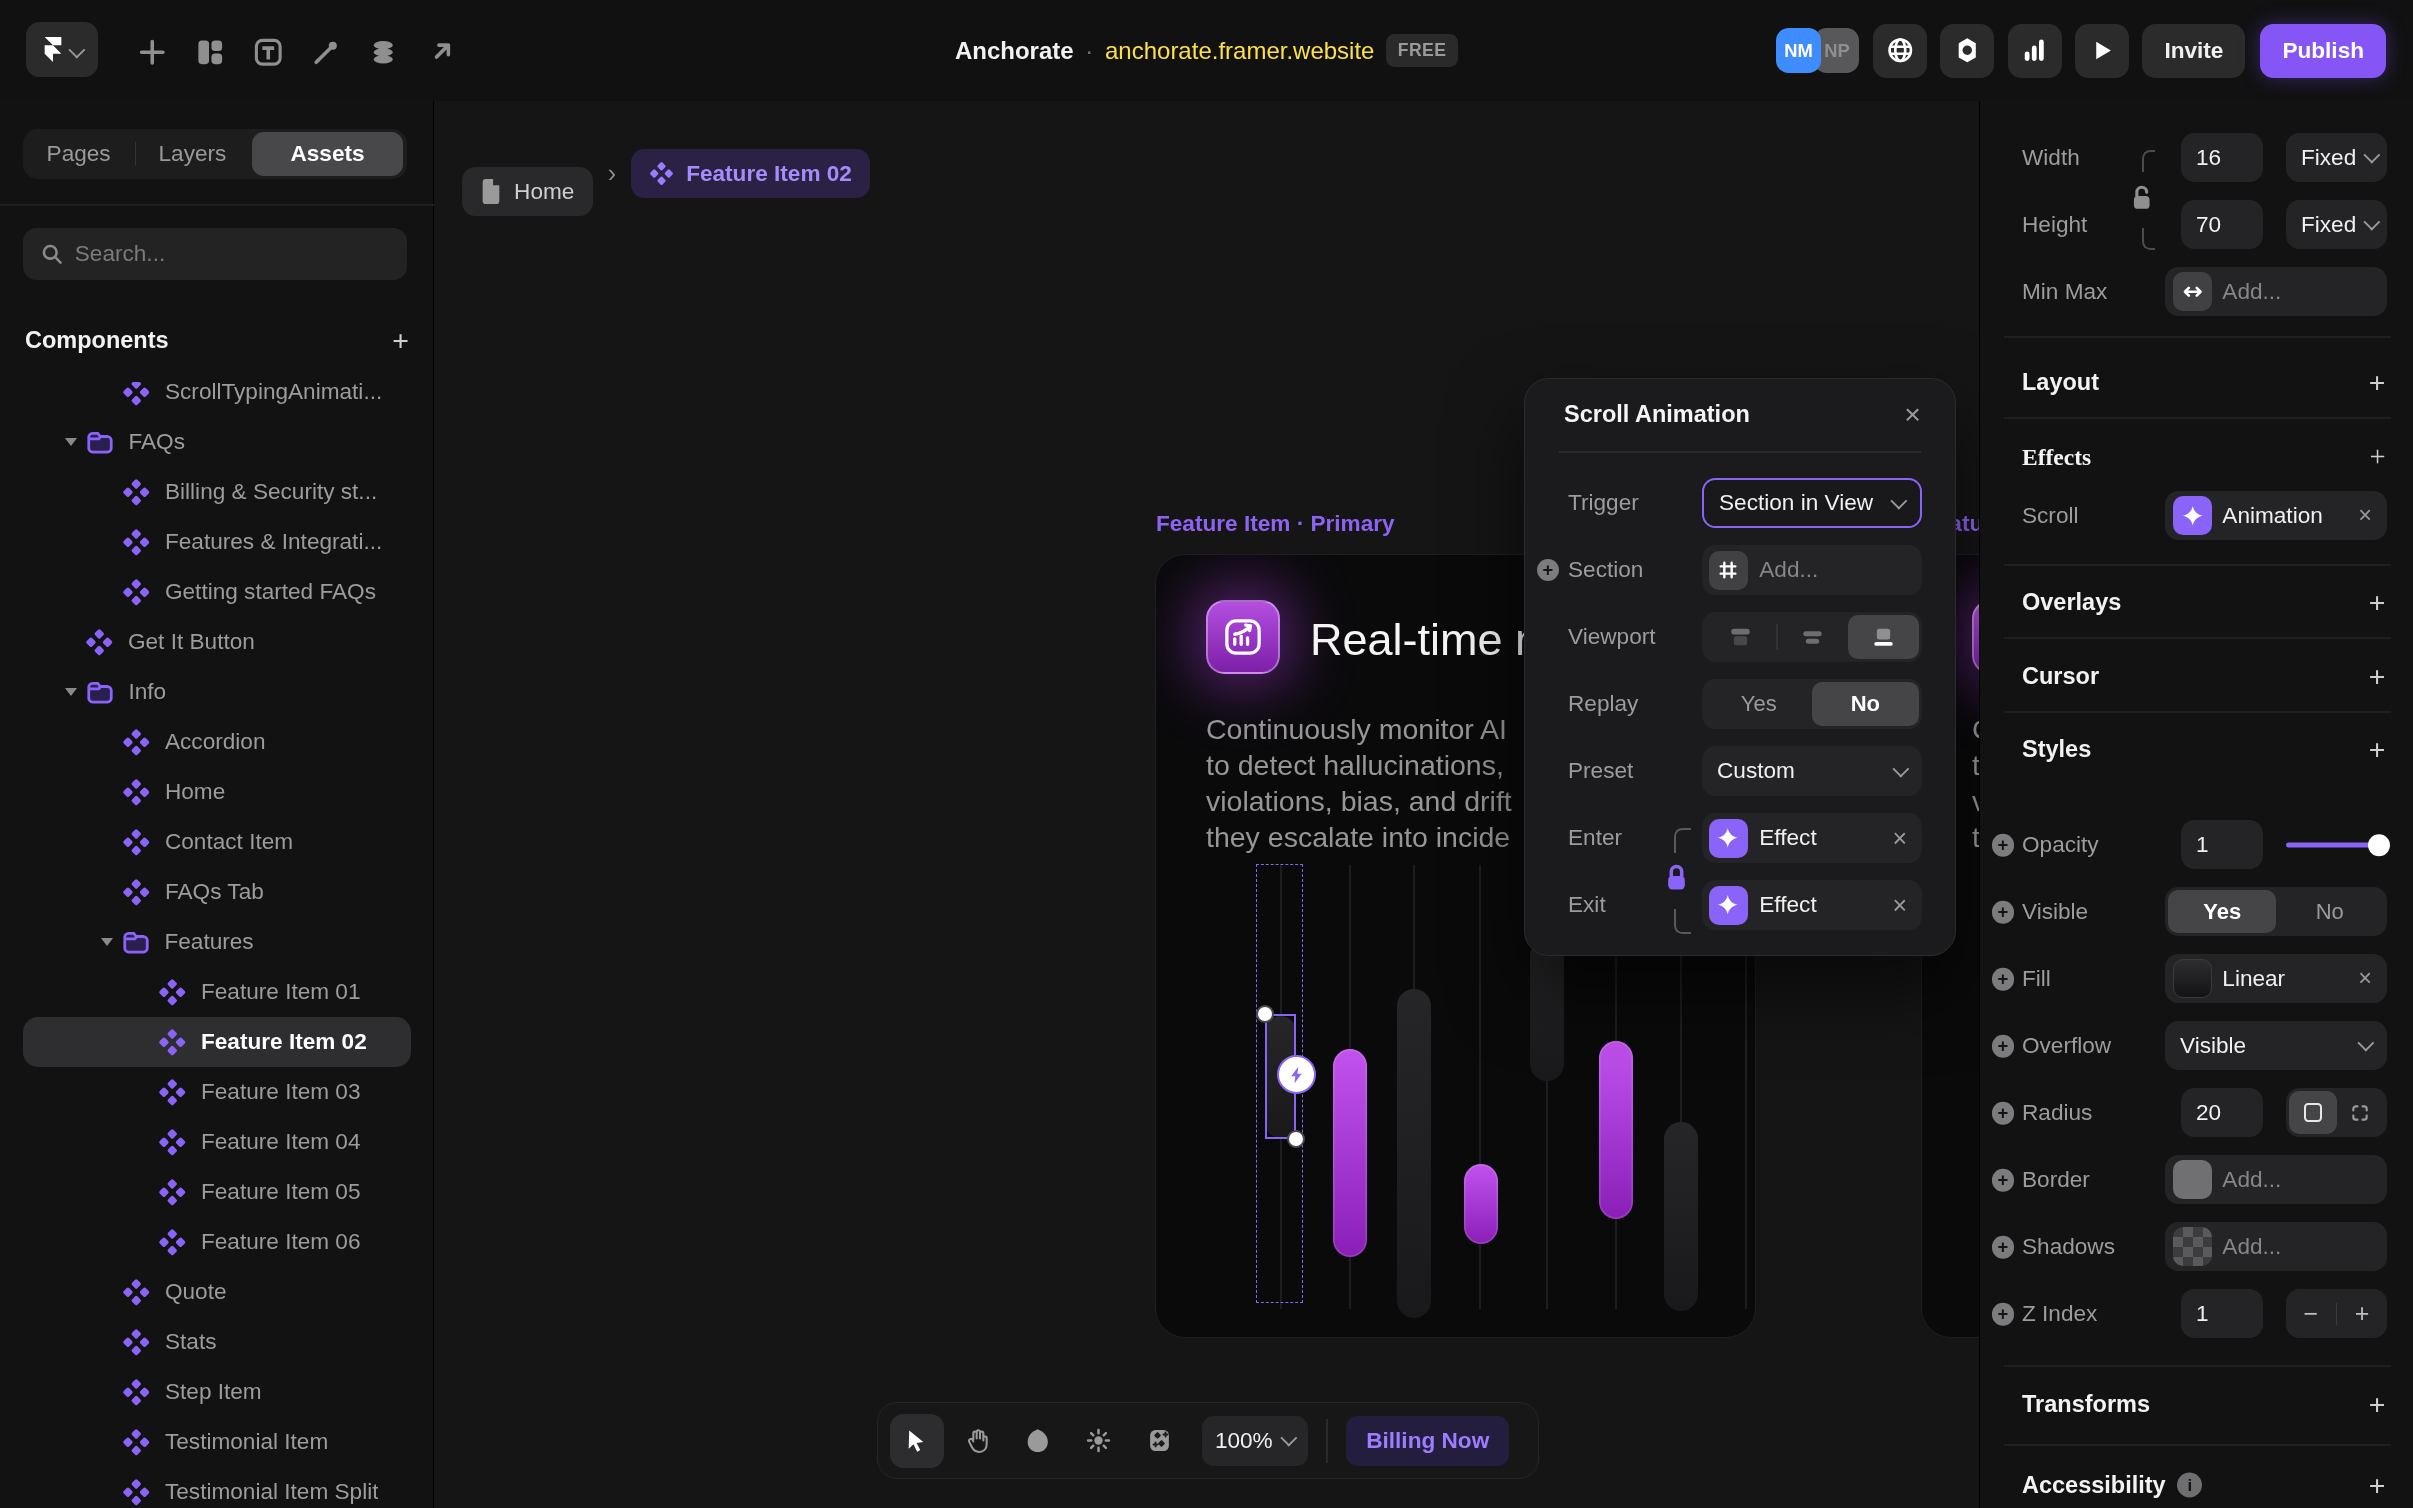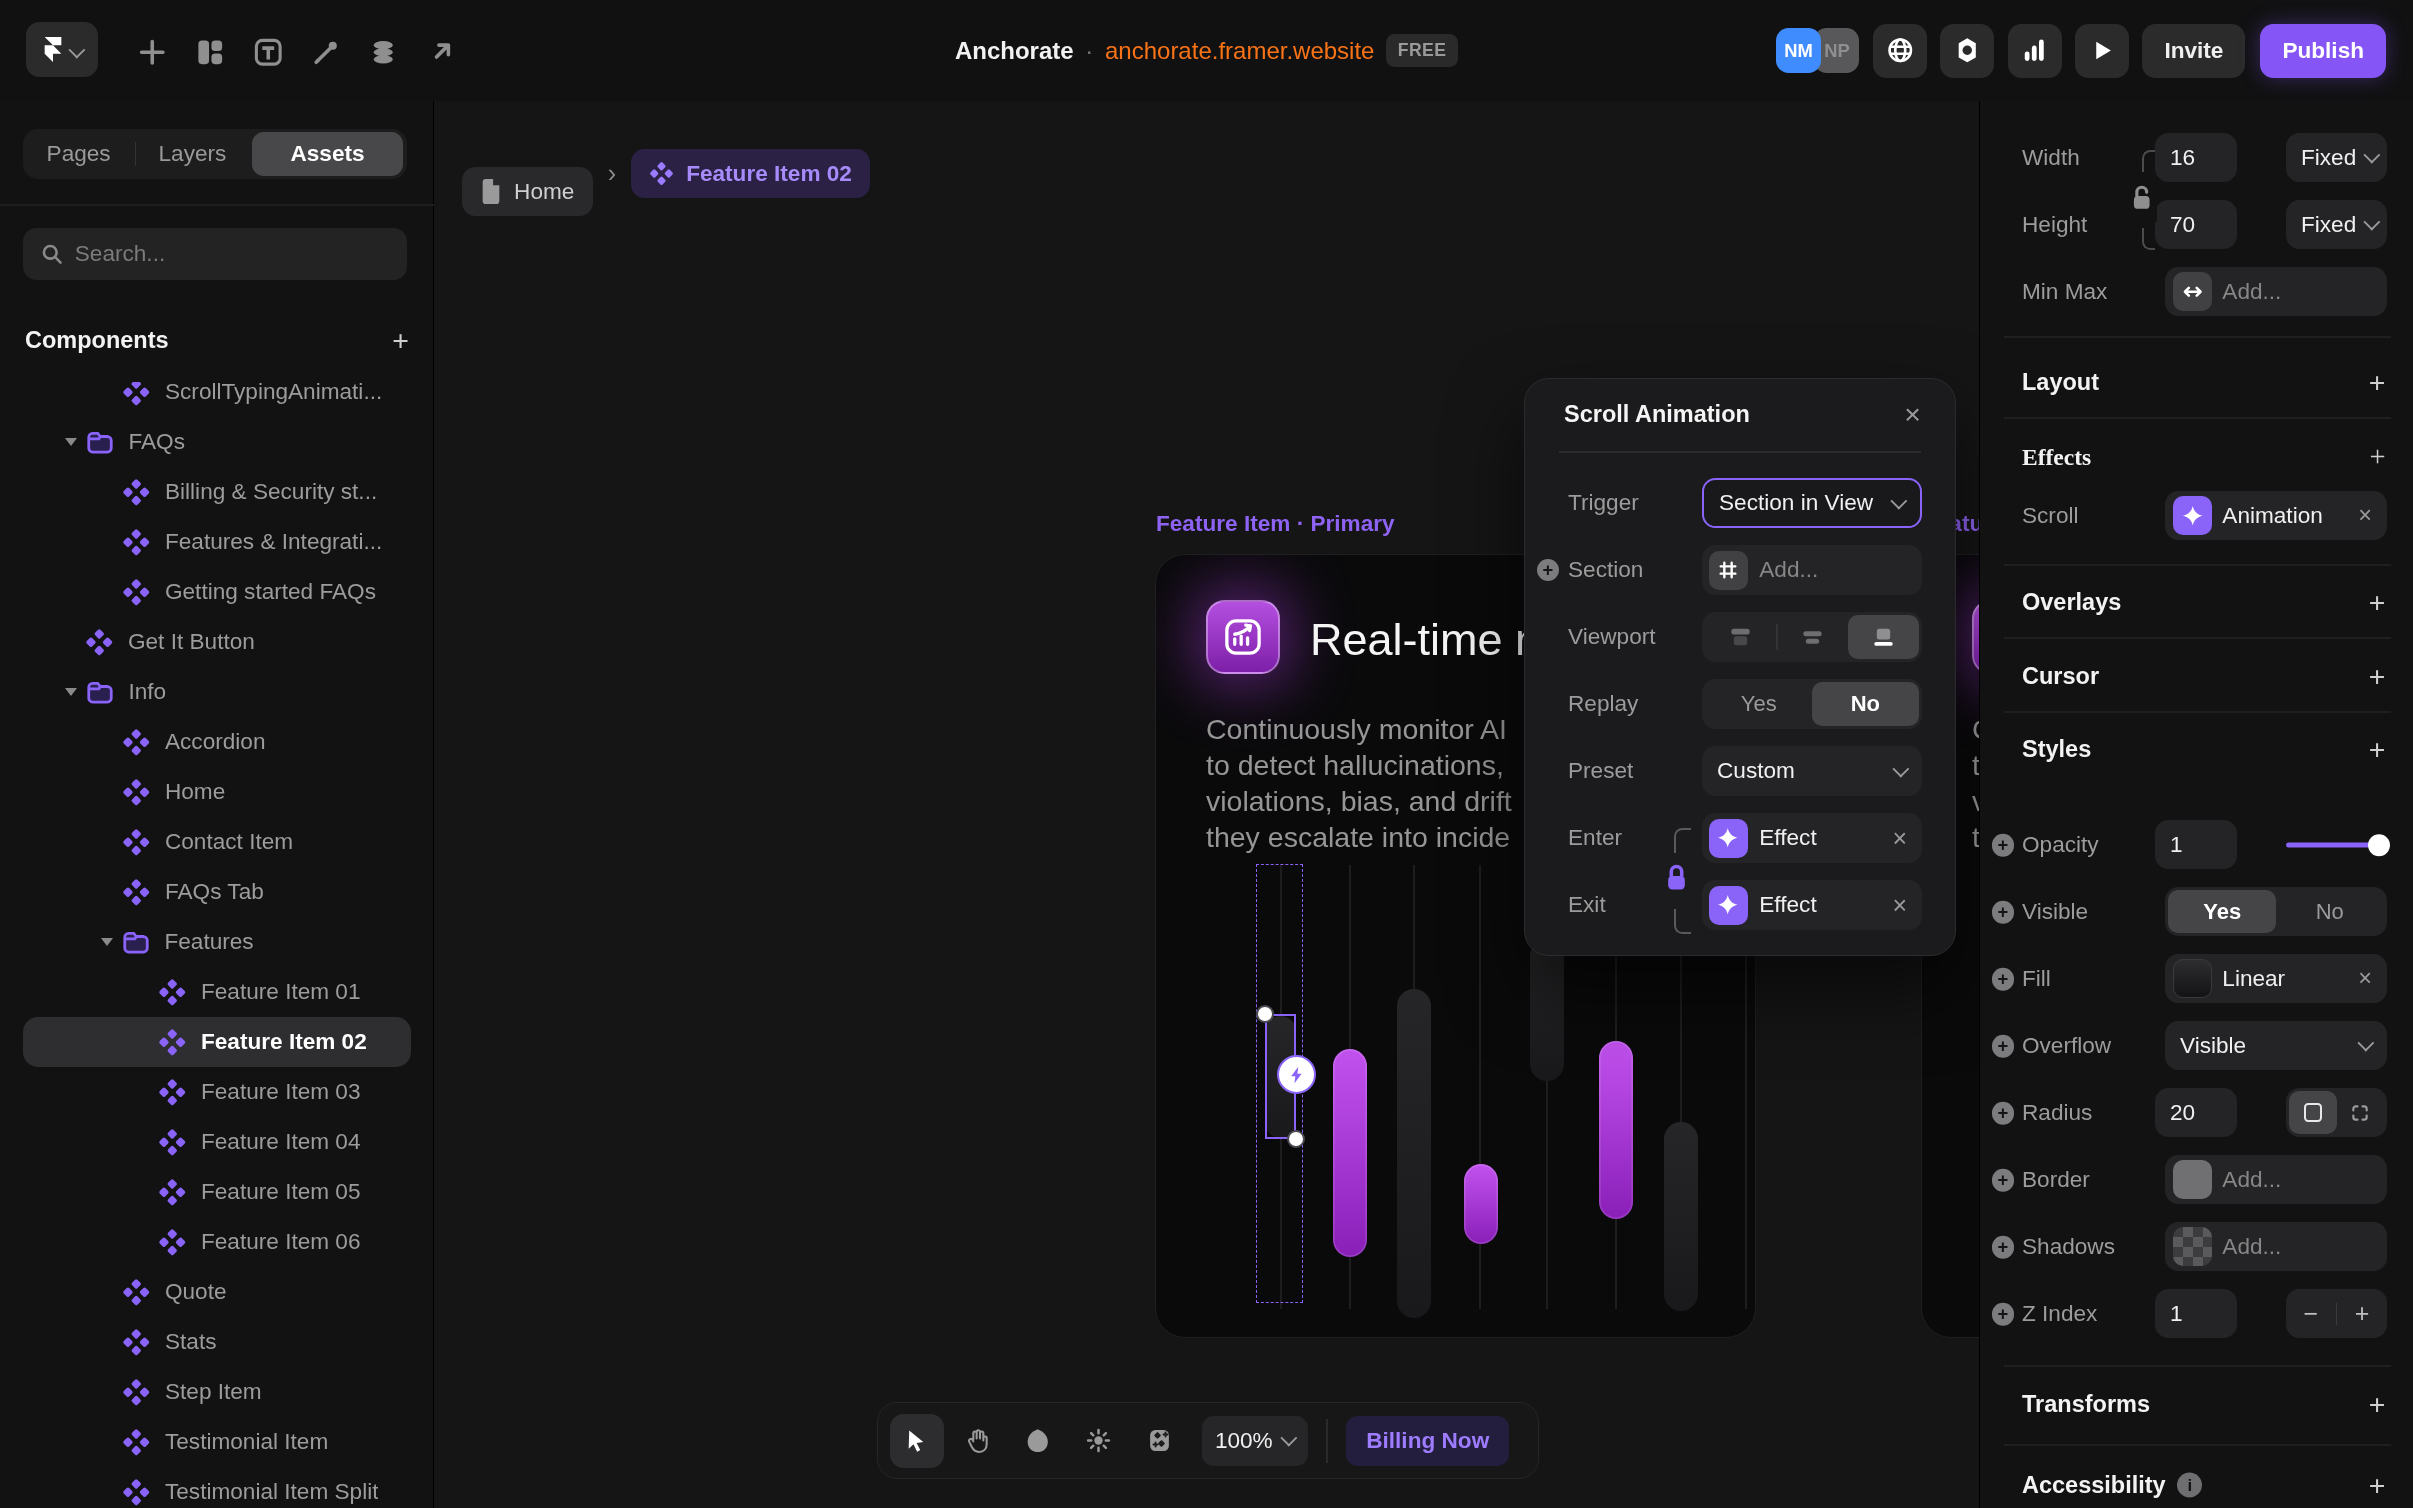--- a/index.html
+++ b/index.html
@@ -9,21 +9,21 @@
 
   
   .topbar { position:absolute; left:0; top:0; width:2413px; height:101px; background:#111112; z-index:50;
     display:flex; align-items:center; }
   .logo-chip { position:absolute; left:26px; top:22px; width:72px; height:55px; background:#2b2b2b;
     border-radius:13.4px; display:flex; align-items:center; justify-content:center; gap:6.7px; cursor:pointer; }
   .tool-ic { position:absolute; top:34px; width:37px; height:37px; display:flex; align-items:center; justify-content:center; color:#8f8f8f; }
   .title-group { position:absolute; left:0; right:0; top:0; height:101px; display:flex; align-items:center; justify-content:center; gap:11.7px; pointer-events:none; }
   .t-project { color:#f2f2f2; font-size:24px; font-weight:700; }
   .t-dot { color:#777; font-size:24px; }
-  .t-domain { color:#f97316; font-size:24px; }
+  .t-domain { color:#fde047; font-size:24px; }
   .t-badge { background:#2a2a2a; color:#9a9a9a; font-size:17.6px; font-weight:700; letter-spacing:0.4px;
     padding:5.9px 11.7px; border-radius:8.4px; }
   .tb-right { position:absolute; right:27px; top:23.5px; height:54px; display:flex; align-items:center; }
   .avatar { width:45px; height:45px; border-radius:12.6px; display:flex; align-items:center; justify-content:center;
     font-size:18.4px; font-weight:700; }
   .av-nm { background:#3f8cff; color:#fff; z-index:2; }
   .av-np { background:#58585a; color:#8f8f91; margin-left:-6.7px; z-index:1; }
   .icon-chip { width:54px; height:54px; border-radius:13.4px; background:#2b2b2b; margin-left:13.4px;
     display:flex; align-items:center; justify-content:center; color:#fff; cursor:pointer; }
   .btn-invite { height:54px; padding:0 22px; margin-left:13.4px; border-radius:13.4px; background:#2b2b2b;
@@ -128,21 +128,21 @@
   .right { position:absolute; left:1979px; top:101px; width:434px; height:1408px; background:#121213; z-index:40;
     border-left:0.8px solid #000; }
   .irow { position:absolute; left:0; width:434px; height:50px; }
   .ilabel { position:absolute; left:42px; top:50%; transform:translateY(-50%); color:#9c9c9c; font-size:22.6px; white-space:nowrap; }
   .iplus { position:absolute; left:11.7px; top:50%; transform:translateY(-50%); }
   .ibox { position:absolute; top:0; height:49px; background:#242426; border-radius:13.4px; display:flex;
     align-items:center; padding:0 15px; gap:10px; cursor:pointer; }
   .ibox .val { color:#f0f0f0; font-size:22.6px; }
   .ibox .ph { color:#868686; font-size:22.6px; }
   .ibox .x { margin-left:auto; color:#9a9a9a; font-size:23.5px; }
-  .b-in { left:175px; width:82px; }
+  .b-in { left:201px; width:82px; }
   .b-mode { left:306px; width:101px; }
   .b-wide { left:185px; width:222px; }
   .ihead { position:absolute; left:0; width:434px; height:42px; }
   .ihead .ht { position:absolute; left:42px; top:50%; transform:translateY(-50%); color:#f3f3f3; font-size:23.5px; font-weight:700; display:flex; align-items:center; gap:11.7px;}
   .ihead .hplus { position:absolute; right:28.5px; top:50%; transform:translateY(-50%); color:#cfcfcf; font-size:28.5px; cursor:pointer; }
   .idiv { position:absolute; left:23.5px; width:387px; height:1.7px; background:#1f1f20; }
   .slider { position:absolute; left:306px; top:50%; width:101px; height:5px; transform:translateY(-50%);
     border-radius:2.5px; }
   .knob { position:absolute; right:-3.4px; top:50%; transform:translateY(-50%); width:22.6px; height:22.6px;
     background:#fff; border-radius:50%; cursor:pointer; }

